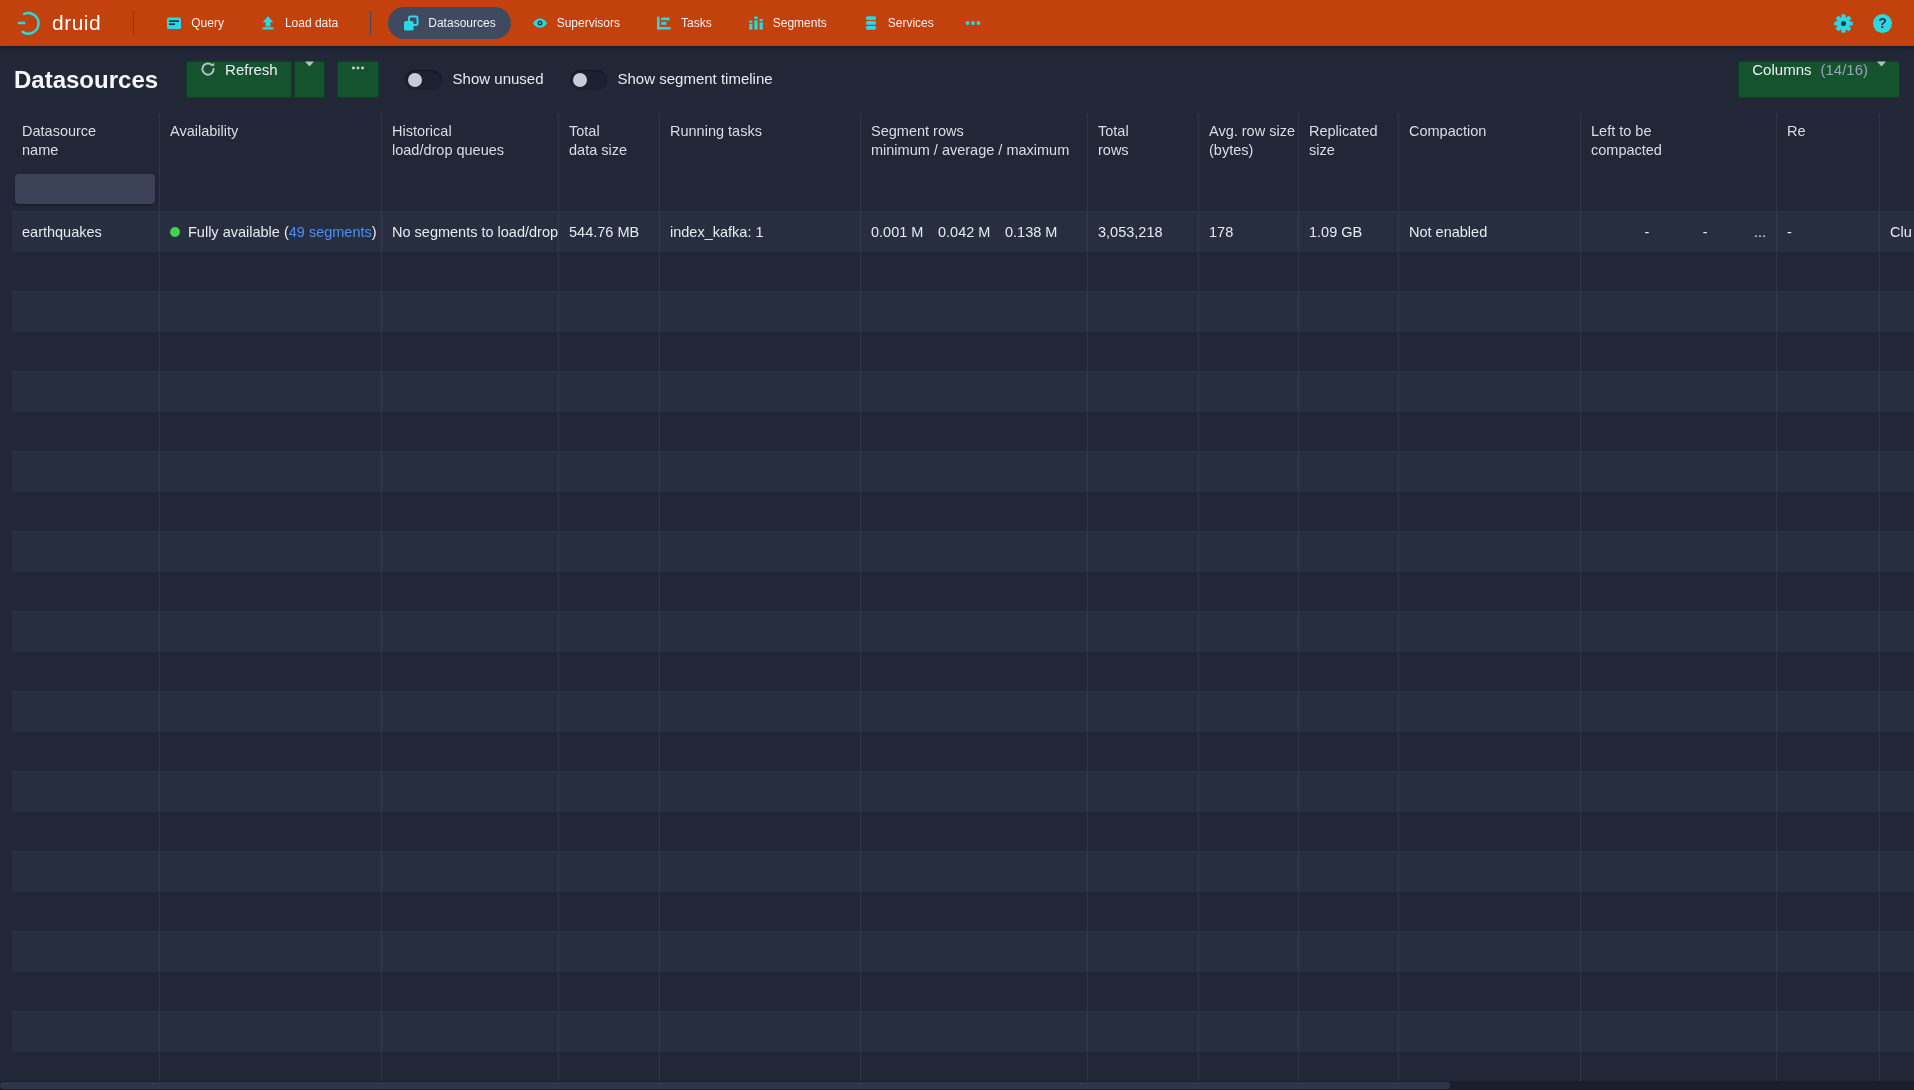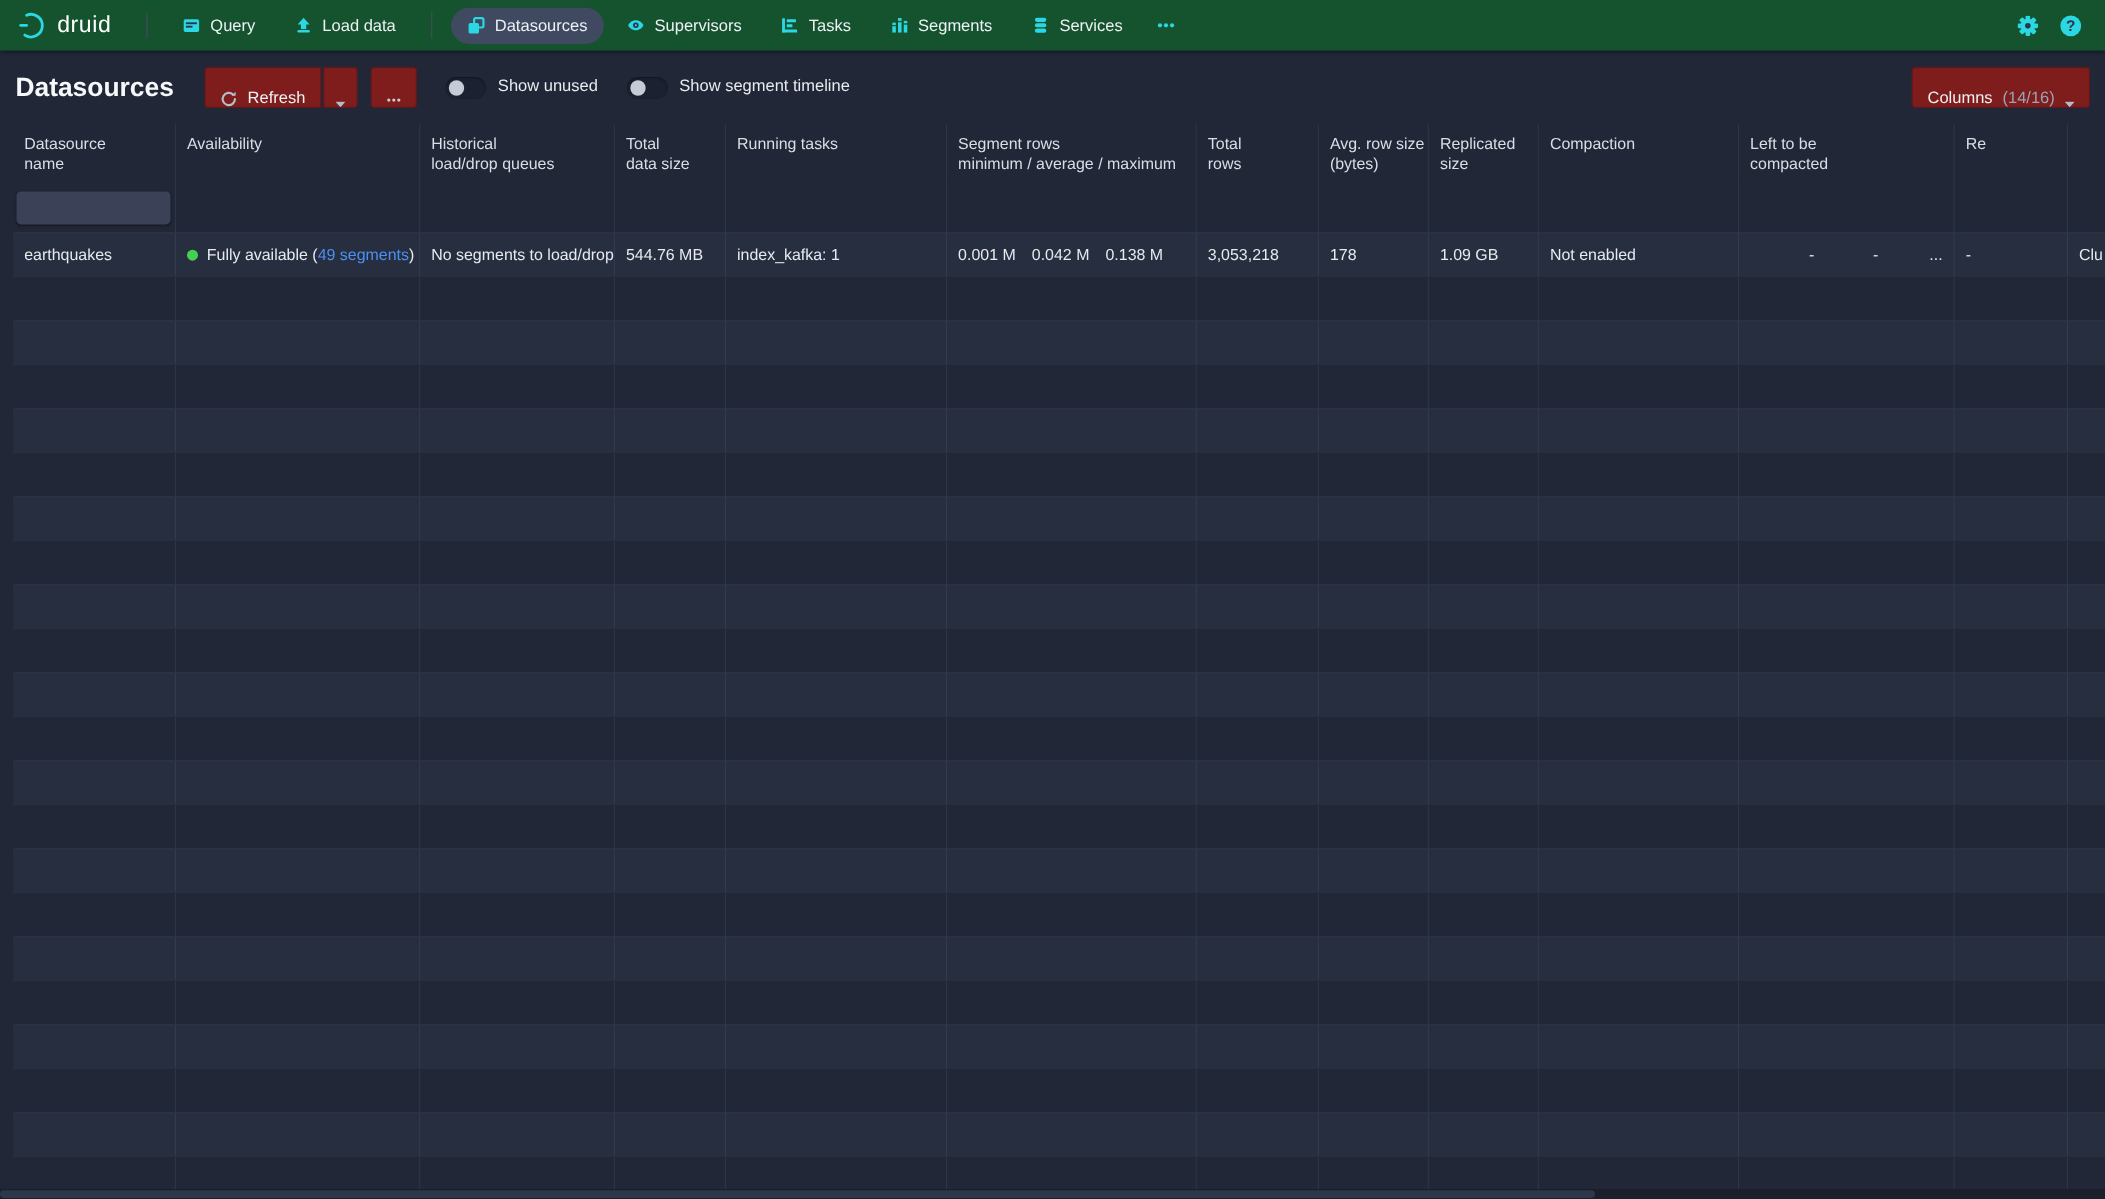--- a/index.html
+++ b/index.html
@@ -6,47 +6,47 @@
   html,body { width:1914px; height:1090px; overflow:hidden; }
   body {
     font-family:"Liberation Sans", sans-serif;
     background:#212736;
     color:#e6e9ee;
     position:relative;
   }
 
   
   .nav {
-    height:46px; background:#14532d; display:flex; align-items:center;
+    height:46px; background:#c2410c; display:flex; align-items:center;
     padding:0 16px; box-shadow:0 1px 4px rgba(0,0,0,.45); position:relative; z-index:5;
   }
   .brand { display:flex; align-items:center; gap:8px; margin-right:18px; cursor:pointer; }
   .brand-text { color:#ffffff; font-size:21px; letter-spacing:.5px; }
   .nav-divider { width:1px; height:24px; background:#454d63; margin:0 14px; }
   .nav-item {
     display:flex; align-items:center; gap:9px; padding:8px 15px; border-radius:18px;
-    font-size:15px; color:#eef1f6; cursor:pointer; white-space:nowrap; margin:0 3px;
+    font-size:12px; color:#eef1f6; cursor:pointer; white-space:nowrap; margin:0 3px;
   }
   .nav-item.active { background:#3f4960; }
   .nav-more { padding:8px 12px; display:flex; align-items:center; cursor:pointer; }
   .nav-spacer { flex:1; }
   .nav-right { display:flex; align-items:center; gap:20px; padding-right:6px; }
   .help-circle {
     width:19px; height:19px; border-radius:50%; background:#2bd7e3;
     color:#2e3447; font-weight:bold; font-size:14px; display:flex;
     align-items:center; justify-content:center; cursor:pointer;
   }
   .icon-btn { cursor:pointer; display:flex; align-items:center; }
 
   
   .toolbar { height:67px; display:flex; align-items:center; padding:0 14px; }
   .page-title { font-size:24px; font-weight:700; color:#f6f8fa; margin-right:28px; }
   .btn {
-    background:#7f1d1d; color:#edf0f4; font-size:15px; border:none;
-    height:37px; display:flex; align-items:flex-end; gap:9px; padding:0 14px;
+    background:#14532d; color:#edf0f4; font-size:15px; border:none;
+    height:37px; display:flex; align-items:flex-start; gap:9px; padding:0 14px;
     border-radius:3px; cursor:pointer; box-shadow:inset 0 0 0 1px rgba(0,0,0,.22);
   }
   .split { display:flex; }
   .split .btn.main { border-radius:3px 0 0 3px; }
   .split .btn.caret-part { border-radius:0 3px 3px 0; margin-left:2px; padding:0 11px; }
   .btn.more-btn { margin-left:12px; padding:0 13px; }
   .toggle-group { display:flex; align-items:flex-start; gap:11px; margin-left:26px; }
   .switch {
     width:37px; height:20px; border-radius:10px; background:#1b2130;
     position:relative; cursor:pointer; box-shadow:inset 0 1px 2px rgba(0,0,0,.4);

